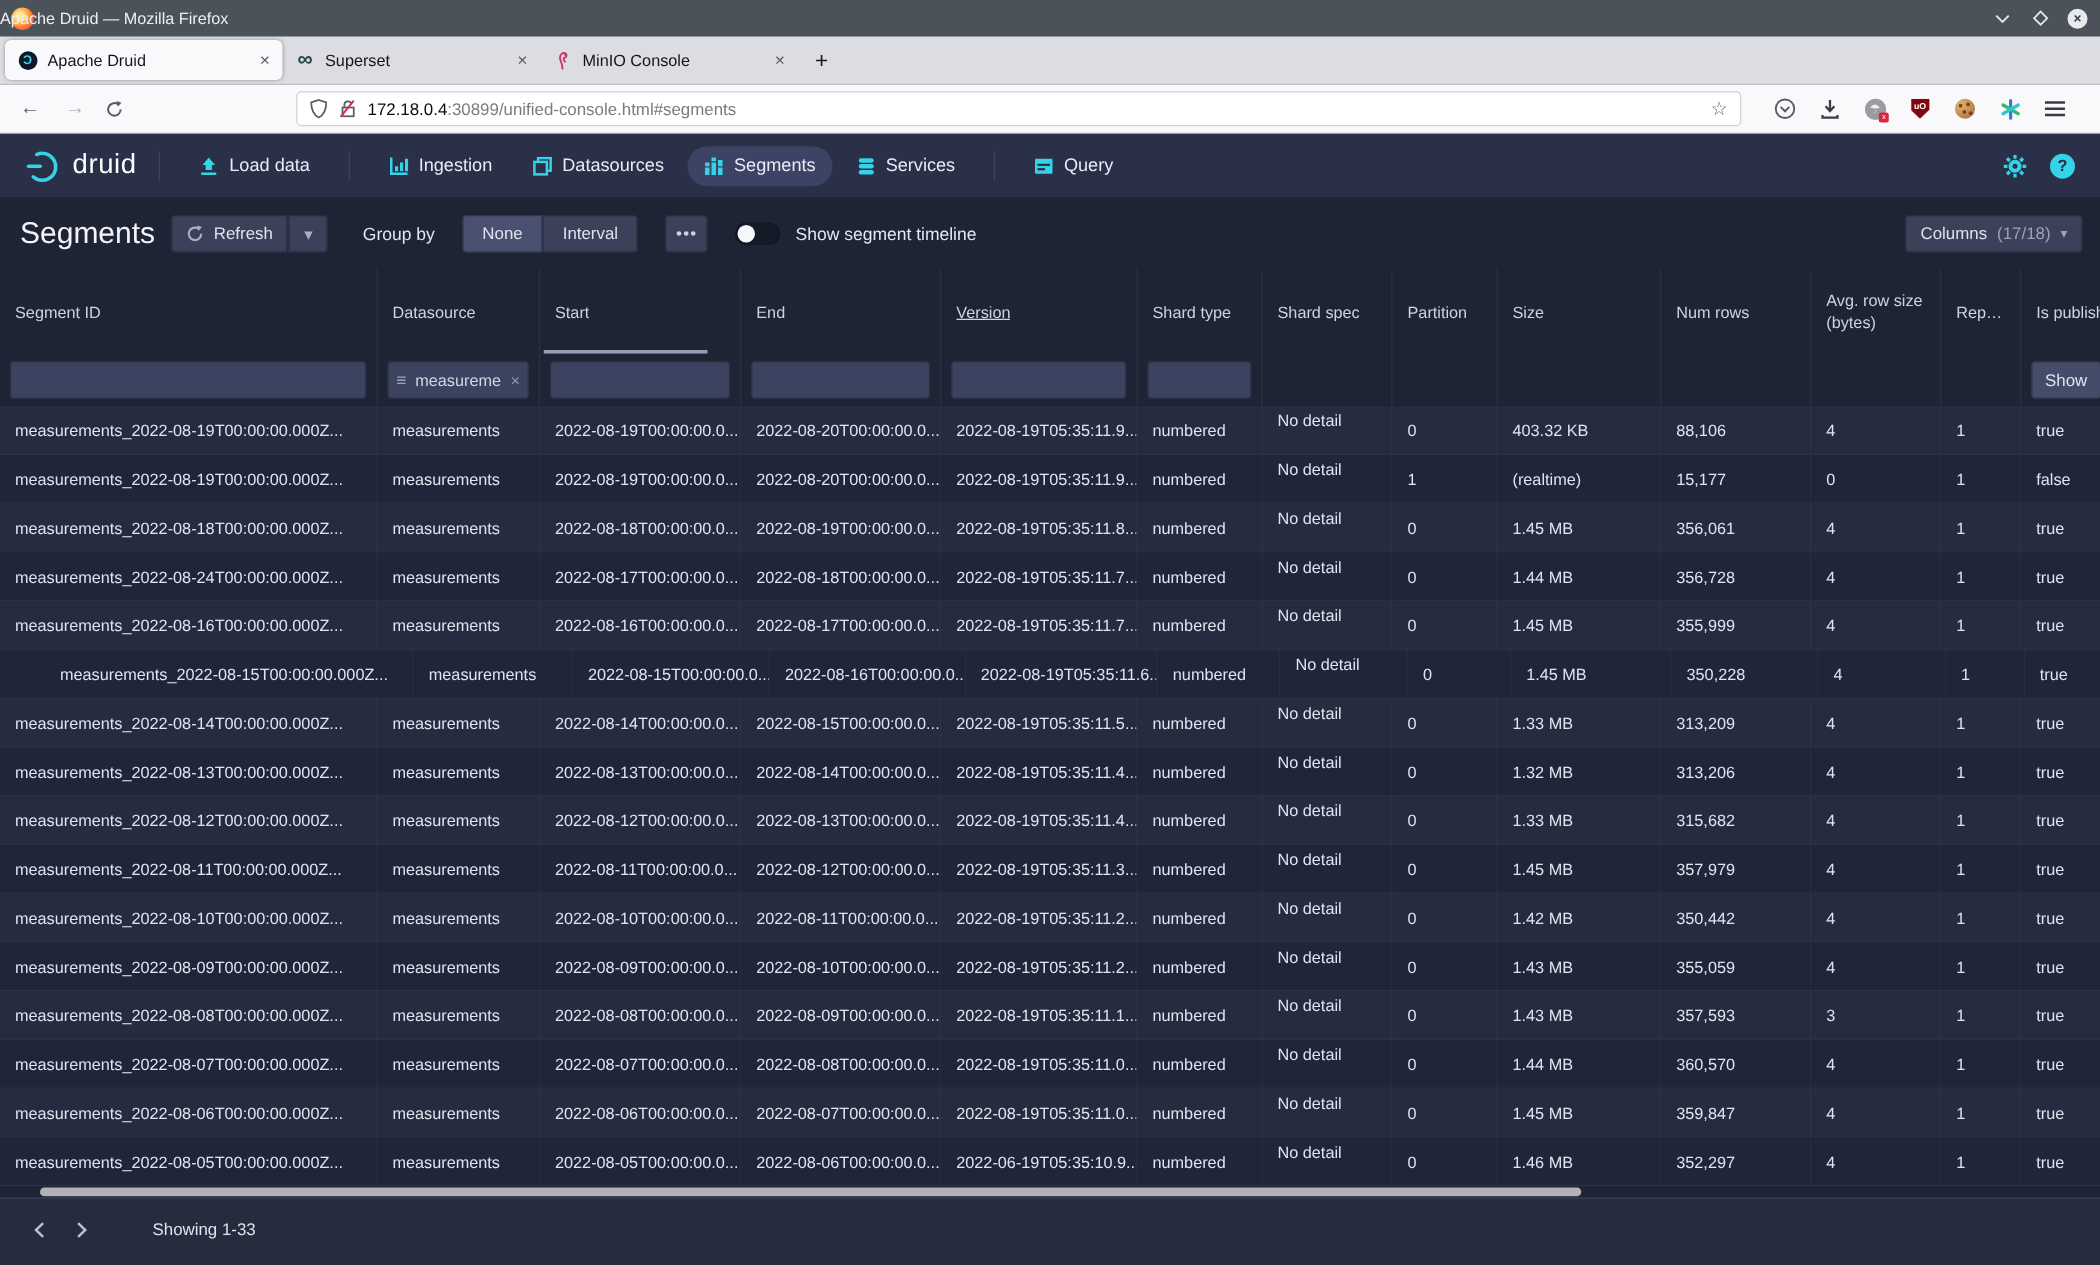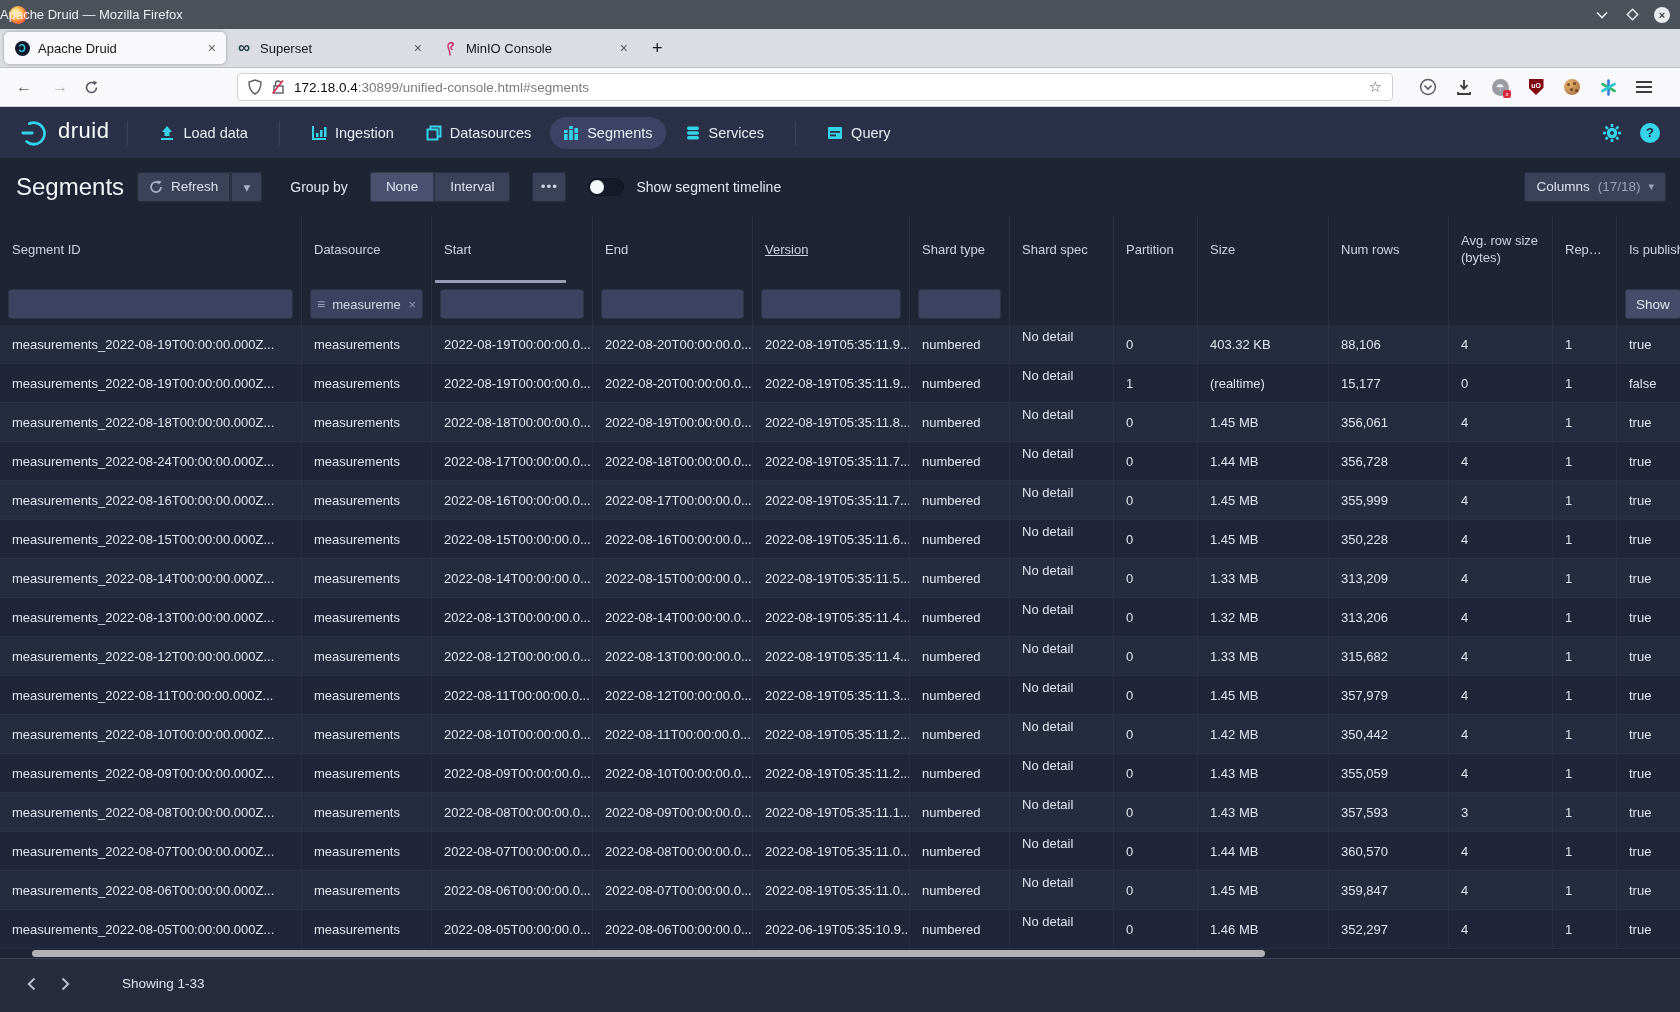--- a/index.html
+++ b/index.html
@@ -512,21 +512,21 @@
         <div class="cell" style="width: 100px;">numbered</div>
         <div class="cell top" style="width: 104px;">No detail</div>
         <div class="cell" style="width: 84px;">0</div>
         <div class="cell" style="width: 131px;">1.45 MB</div>
         <div class="cell" style="width: 120px;">355,999</div>
         <div class="cell" style="width: 104px;">4</div>
         <div class="cell" style="width: 64px;">1</div>
         <div class="cell" style="width: 140px;">true</div>
       </div>
       <div class="row brow even">
-        <div class="cell" style="width: 302px;">measurements_2022-08-15T00:00:00.000Z...</div>
+        <div class="cell" style="width: 302px; margin-left: 36px;">measurements_2022-08-15T00:00:00.000Z...</div>
         <div class="cell" style="width: 130px;">measurements</div>
         <div class="cell" style="width: 161px;">2022-08-15T00:00:00.0...</div>
         <div class="cell" style="width: 160px;">2022-08-16T00:00:00.0...</div>
         <div class="cell" style="width: 157px;">2022-08-19T05:35:11.6...</div>
         <div class="cell" style="width: 100px;">numbered</div>
         <div class="cell top" style="width: 104px;">No detail</div>
         <div class="cell" style="width: 84px;">0</div>
         <div class="cell" style="width: 131px;">1.45 MB</div>
         <div class="cell" style="width: 120px;">350,228</div>
         <div class="cell" style="width: 104px;">4</div>

